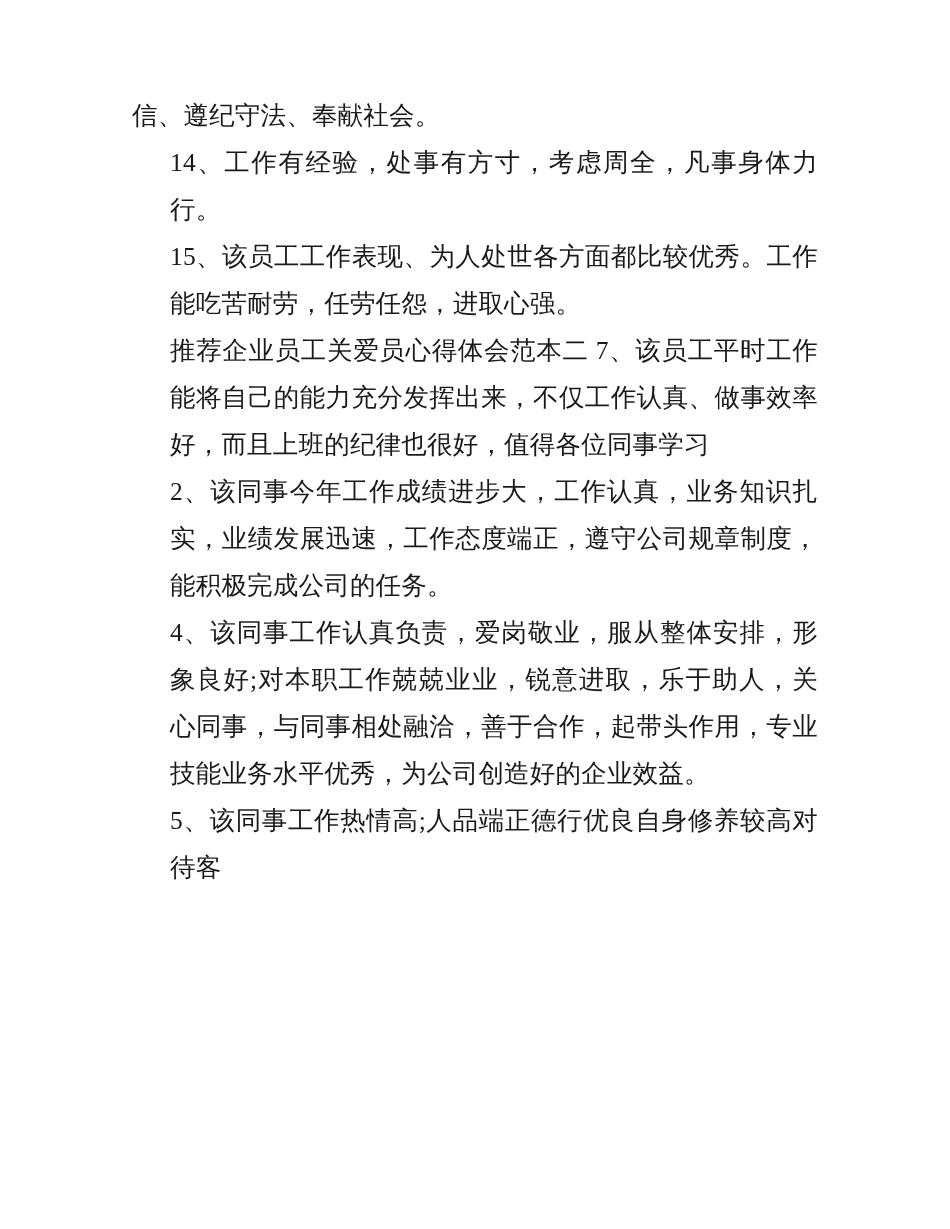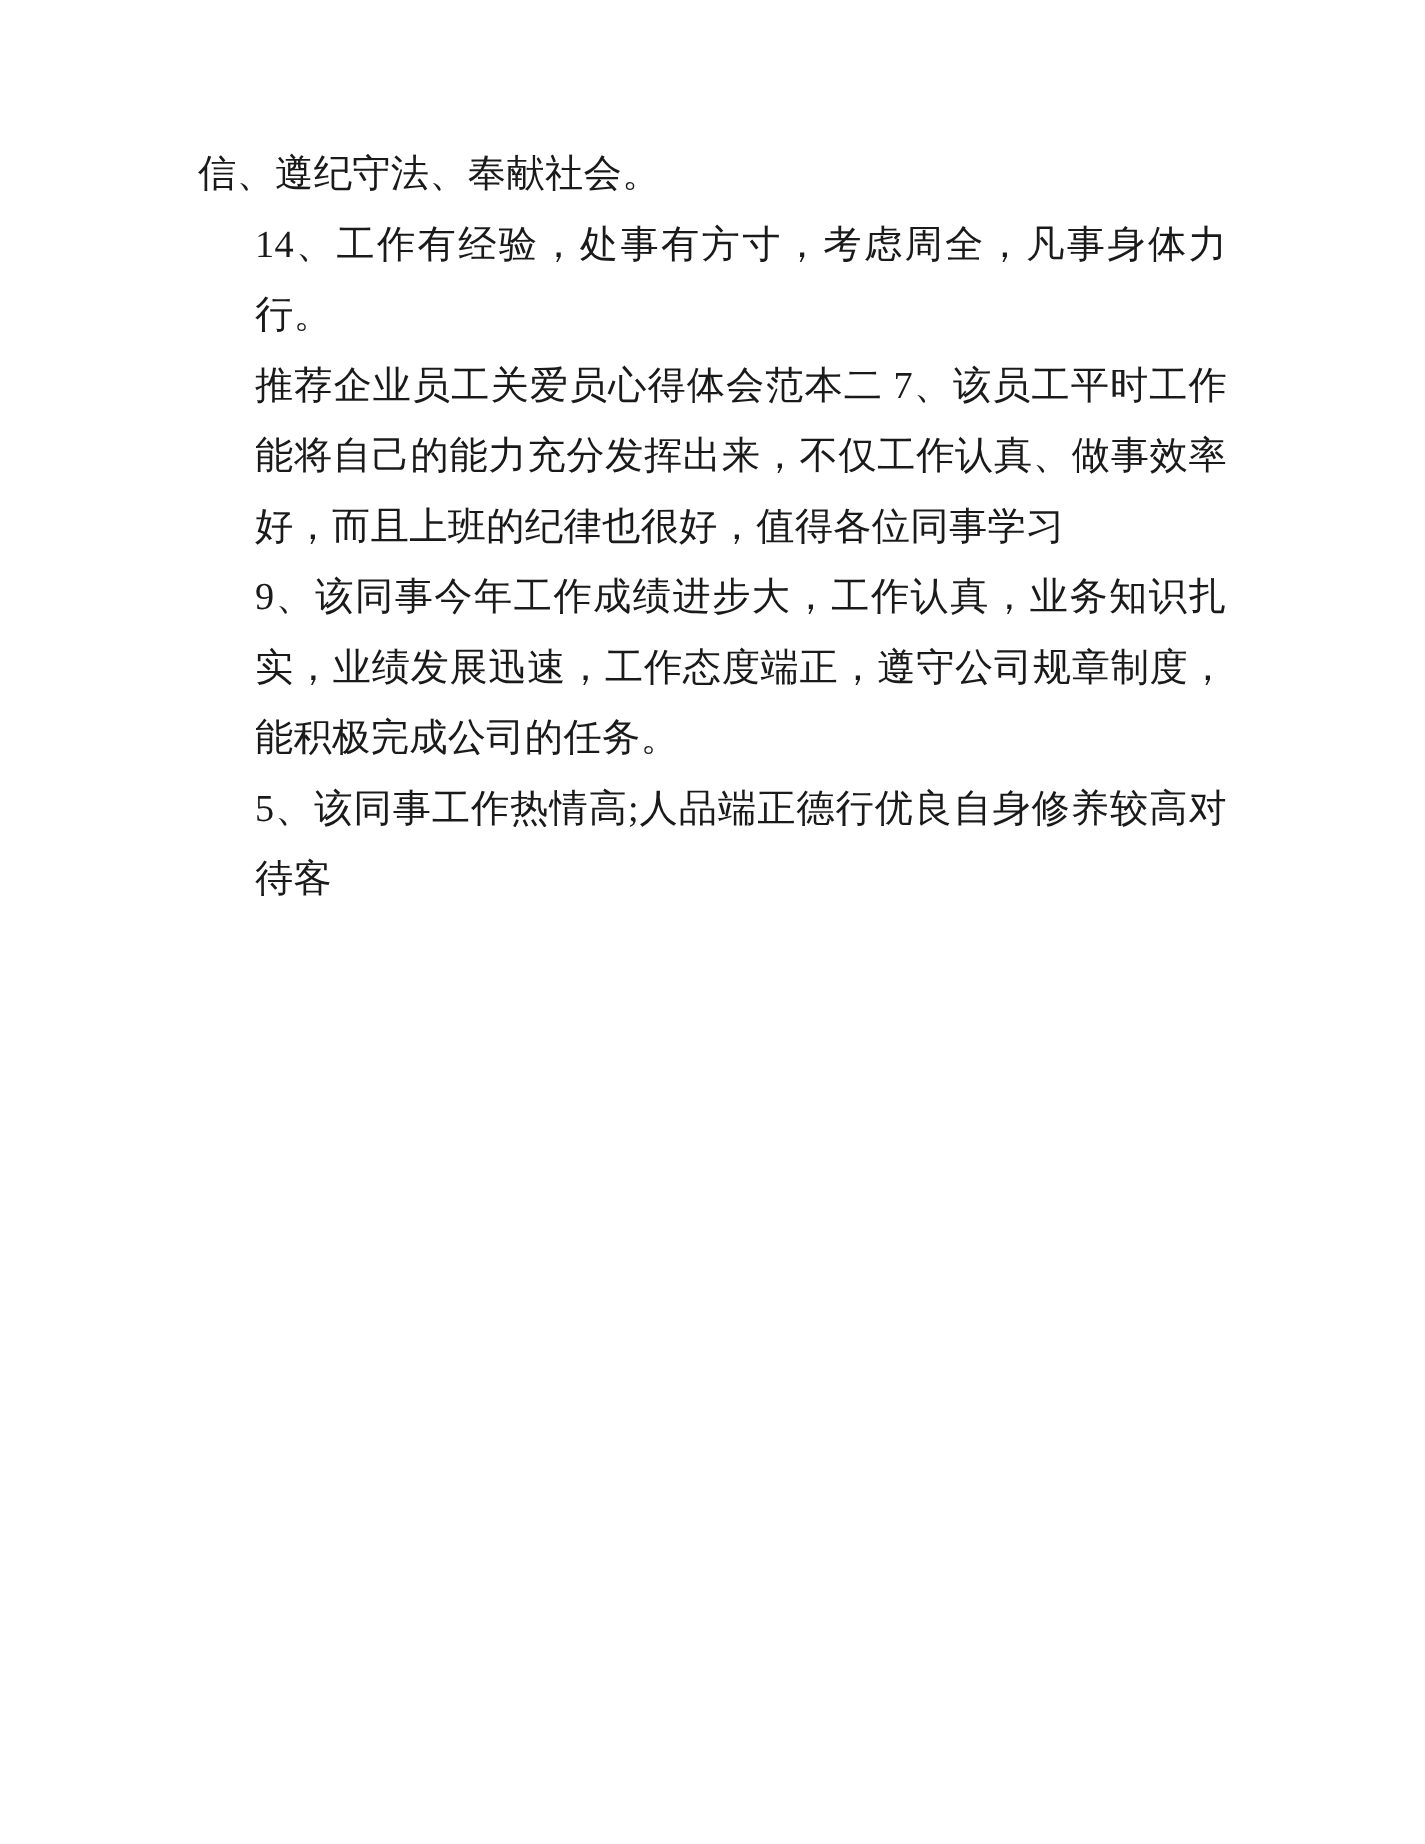--- a/index.html
+++ b/index.html
@@ -38,17 +38,19 @@
     margin-left: 38px;
   }
 </style>
 </head>
 <body>
 
 <div class="page">
   <div class="doc-body">
     <p class="para">信、遵纪守法、奉献社会。</p>
     <p class="para">14、工作有经验，处事有方寸，考虑周全，凡事身体力行。</p>
+    <p class="para">15、该员工工作表现、为人处世各方面都比较优秀。工作能吃苦耐劳，任劳任怨，进取心强。</p>
     <p class="para">推荐企业员工关爱员心得体会范本二 7、该员工平时工作能将自己的能力充分发挥出来，不仅工作认真、做事效率好，而且上班的纪律也很好，值得各位同事学习</p>
-    <p class="para">9、该同事今年工作成绩进步大，工作认真，业务知识扎实，业绩发展迅速，工作态度端正，遵守公司规章制度，能积极完成公司的任务。</p>
+    <p class="para">2、该同事今年工作成绩进步大，工作认真，业务知识扎实，业绩发展迅速，工作态度端正，遵守公司规章制度，能积极完成公司的任务。</p>
+    <p class="para">4、该同事工作认真负责，爱岗敬业，服从整体安排，形象良好;对本职工作兢兢业业，锐意进取，乐于助人，关心同事，与同事相处融洽，善于合作，起带头作用，专业技能业务水平优秀，为公司创造好的企业效益。</p>
     <p class="para">5、该同事工作热情高;人品端正德行优良自身修养较高对待客</p>
   </div>
 </div>
 
 </body></html>

